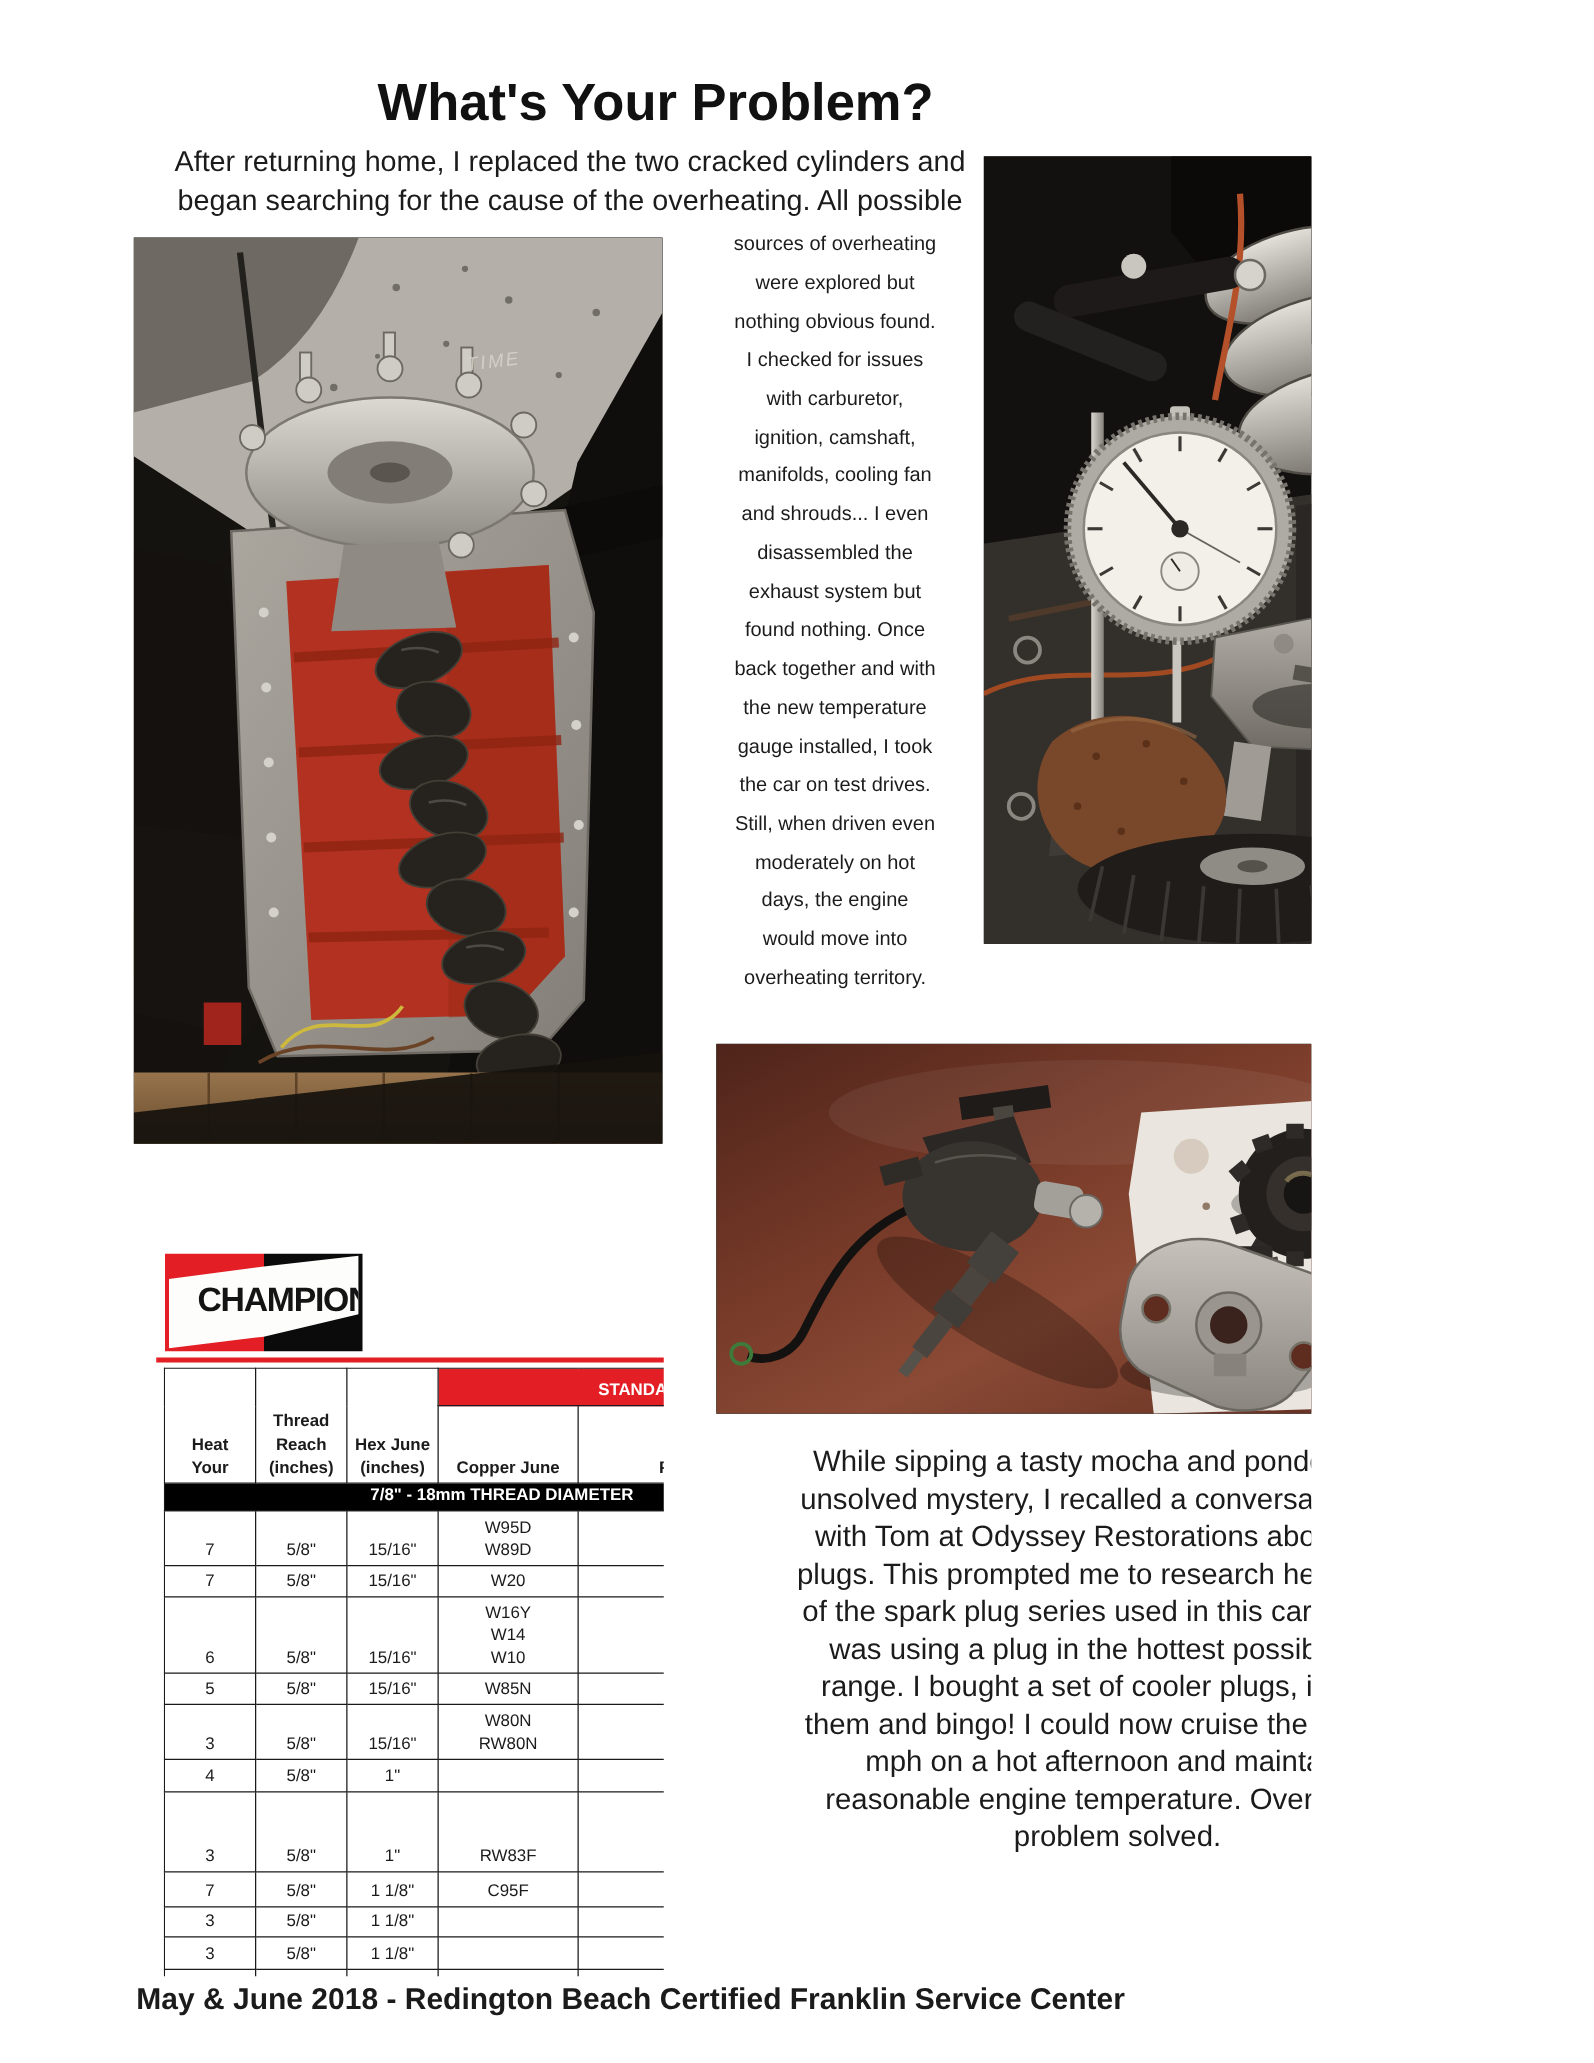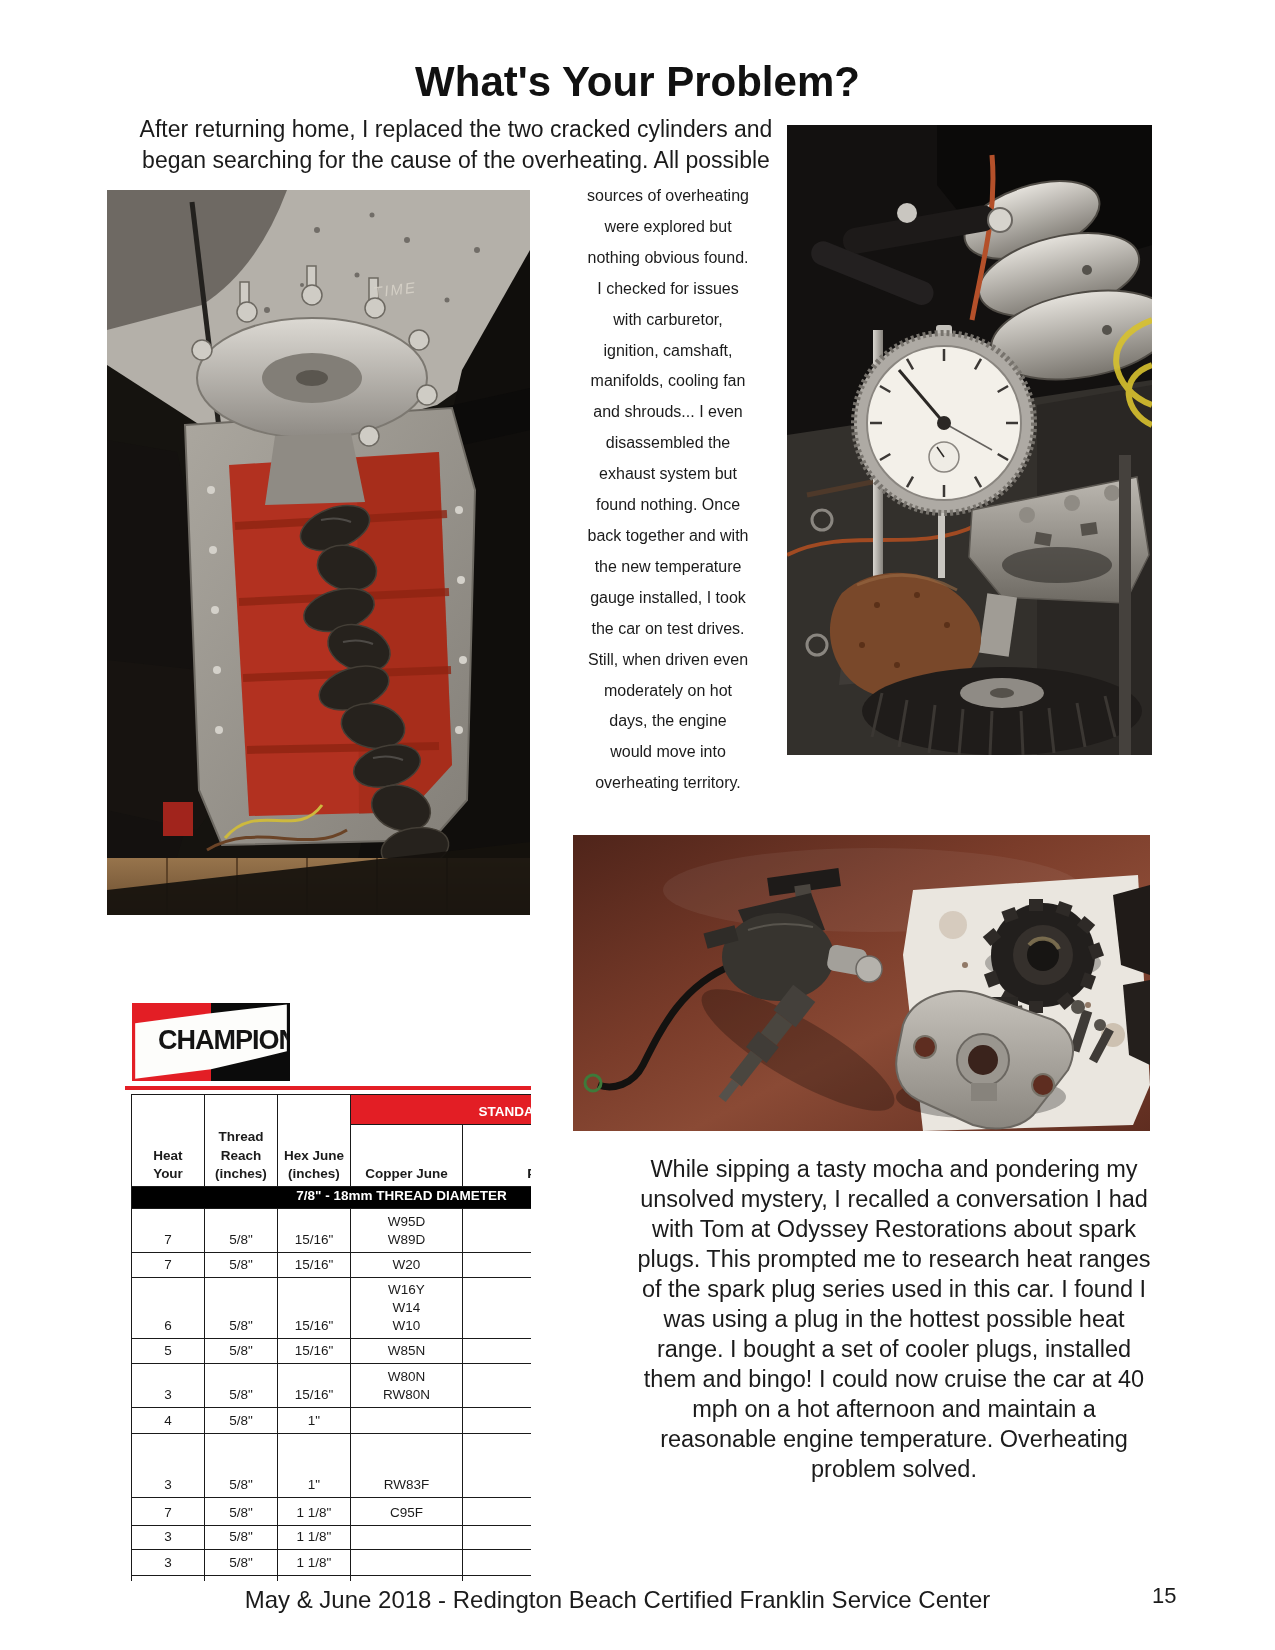--- a/index.html
+++ b/index.html
@@ -1,25 +1,25 @@
 <!DOCTYPE html>
 <html><head>
 <meta charset="utf-8">
 <style>
   html,body{margin:0;padding:0;background:#ffffff;}
-  .page{position:relative;width:1275px;height:1650px;background:#ffffff;overflow:hidden;
+  .page{position:relative;width:1049px;height:1650px;background:#ffffff;overflow:hidden;
         font-family:"Liberation Sans",sans-serif;color:#1b1b1b;}
   .abs{position:absolute;}
   .pre{white-space:pre-line;text-align:center;}
 
   .title{left:0;right:0;top:58px;text-align:center;font-size:42px;font-weight:bold;color:#111;}
   .intro{left:106px;top:114px;width:700px;font-size:23px;line-height:31px;}
   .midcol{left:537px;top:181px;width:262px;font-size:16px;line-height:30.9px;}
   .closing{left:578px;top:1154px;width:632px;font-size:23.5px;line-height:30px;}
-  .footer{left:0;right:40px;top:1586px;text-align:center;font-size:24px;}
+  .footer{left:0;right:40px;top:1586px;text-align:center;font-size:24px;font-weight:bold;}
   .pagenum{left:1152px;top:1583px;font-size:22px;}
 
   .photo{overflow:hidden;background:#15130f;}
   .photo svg{display:block;width:100%;height:100%;}
   .photo1{left:107px;top:190px;width:423px;height:725px;}
   .photo2{left:787px;top:125px;width:365px;height:630px;}
   .photo3{left:573px;top:835px;width:577px;height:296px;}
   .chalk{position:absolute;left:63%;top:12.5%;color:#d9d4ca;font-size:15px;letter-spacing:2px;
          transform:rotate(-7deg);font-style:italic;opacity:.85;}
 

